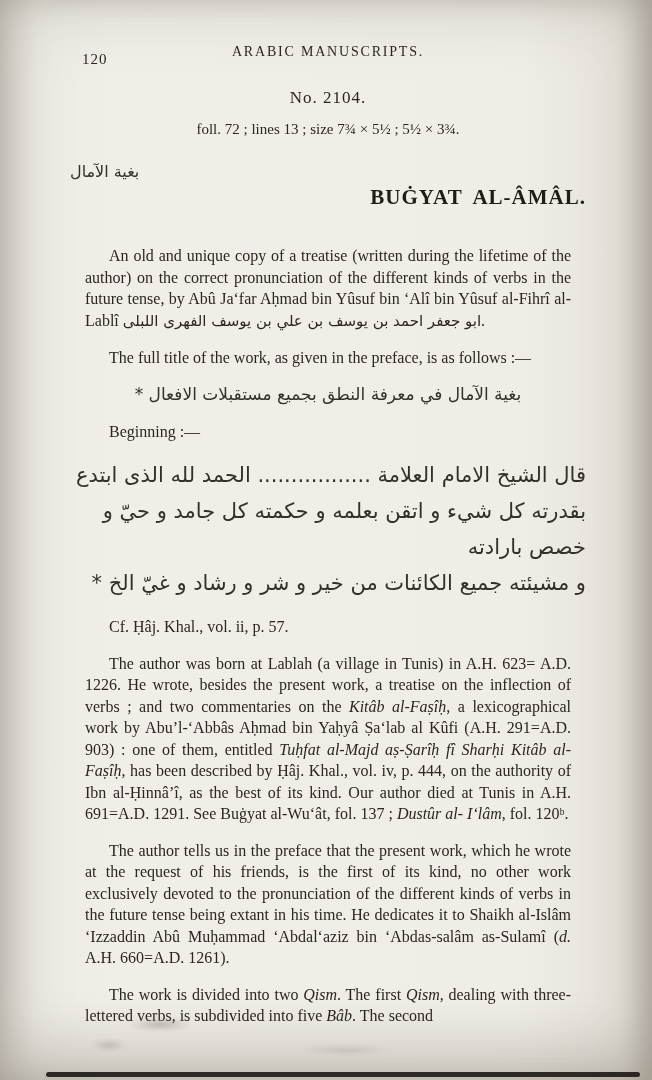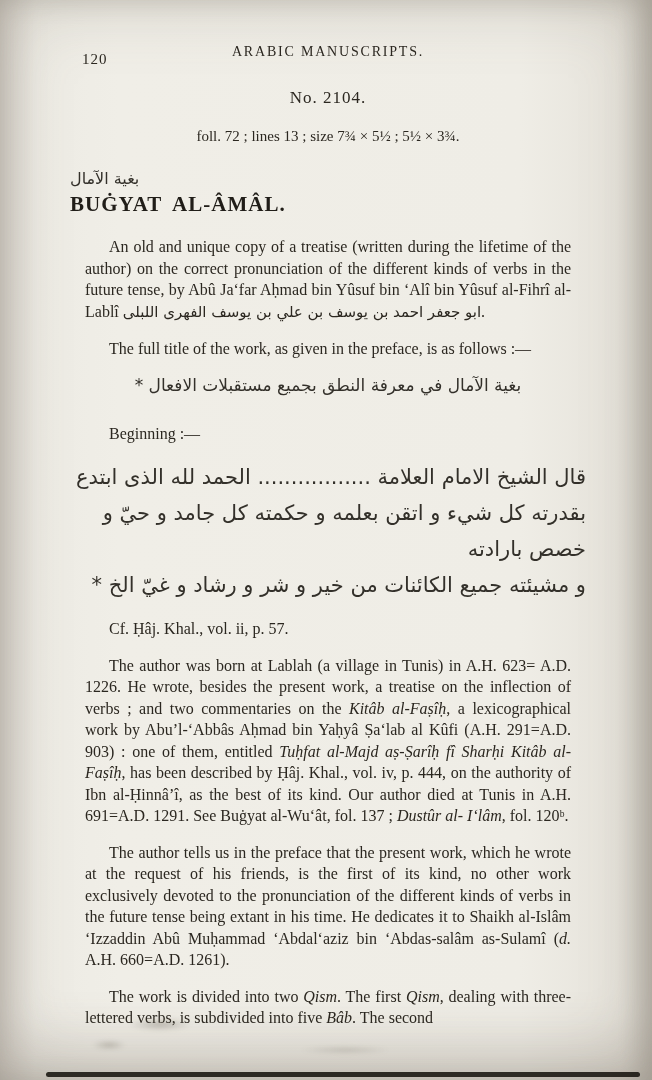--- a/index.html
+++ b/index.html
@@ -13,29 +13,29 @@
   .scan-page{
     position:absolute;inset:0;
     background:linear-gradient(90deg,#ddd9d2 0px,#edebe4 35px,#f0eee7 120px,#efede6 520px,#e6e3db 620px,#d9d5cd 652px),
                #eeece5;
     box-shadow:inset 0 0 70px rgba(110,100,85,.28), inset -10px 0 25px rgba(100,95,82,.22), inset 0 -40px 50px rgba(120,112,98,.18);
   }
   .content{position:absolute;left:70px;top:42px;width:516px;}
   .running-head{position:relative;text-align:center;height:20px;margin-bottom:26px;}
   .pagenum{position:absolute;left:12px;top:9px;font-size:15px;letter-spacing:1px;}
   .runhead{font-size:14px;letter-spacing:1.8px;}
-  .entry-no{text-align:center;font-size:17px;letter-spacing:1px;margin-bottom:20px;}
+  .entry-no{text-align:center;font-size:17px;letter-spacing:1px;margin-bottom:13px;}
   .collation{text-align:center;font-size:15px;margin-bottom:24px;}
   .ar{font-family:"DejaVu Sans",sans-serif;}
   .ar-title{text-align:left;font-size:16px;margin-bottom:4px;color:#33302a;}
-  .main-title{text-align:left;font-size:21px;font-weight:bold;letter-spacing:1px;word-spacing:5px;margin:0 0 19px 0;color:#201d18;}
+  .main-title{text-align:right;font-size:21px;font-weight:bold;letter-spacing:1px;word-spacing:5px;margin:0 0 35px 0;color:#201d18;}
   .para{font-size:16px;line-height:21.5px;text-align:justify;text-indent:24px;margin:15px;}
   .para .em{font-style:italic;}
   .para .ar{font-size:15px;}
-  .ar-line{text-align:center;font-size:17px;margin:10px 0 28px 0;color:#33302a;}
+  .ar-line{text-align:center;font-size:17px;margin:10px 0 17px 0;color:#33302a;}
   .ar-block{margin:8px 0 14px 0;}
   .ar-bline{direction:rtl;text-align:right;font-size:21px;line-height:36px;color:#33302a;}
   .bottom-strip{position:absolute;bottom:3px;left:46px;right:12px;height:5px;background:#17140f;border-radius:3px;opacity:.88;}
   .smudge{position:absolute;border-radius:50%;filter:blur(2px);}
   .smudge.s1{left:128px;top:1018px;width:64px;height:13px;background:radial-gradient(closest-side,rgba(95,88,76,.35),transparent);}
   .smudge.s2{left:92px;top:1040px;width:34px;height:10px;background:radial-gradient(closest-side,rgba(95,88,76,.3),transparent);}
   .smudge.s3{left:300px;top:1046px;width:90px;height:8px;background:radial-gradient(closest-side,rgba(95,88,76,.22),transparent);}
 </style>
 </head>
 <body>

